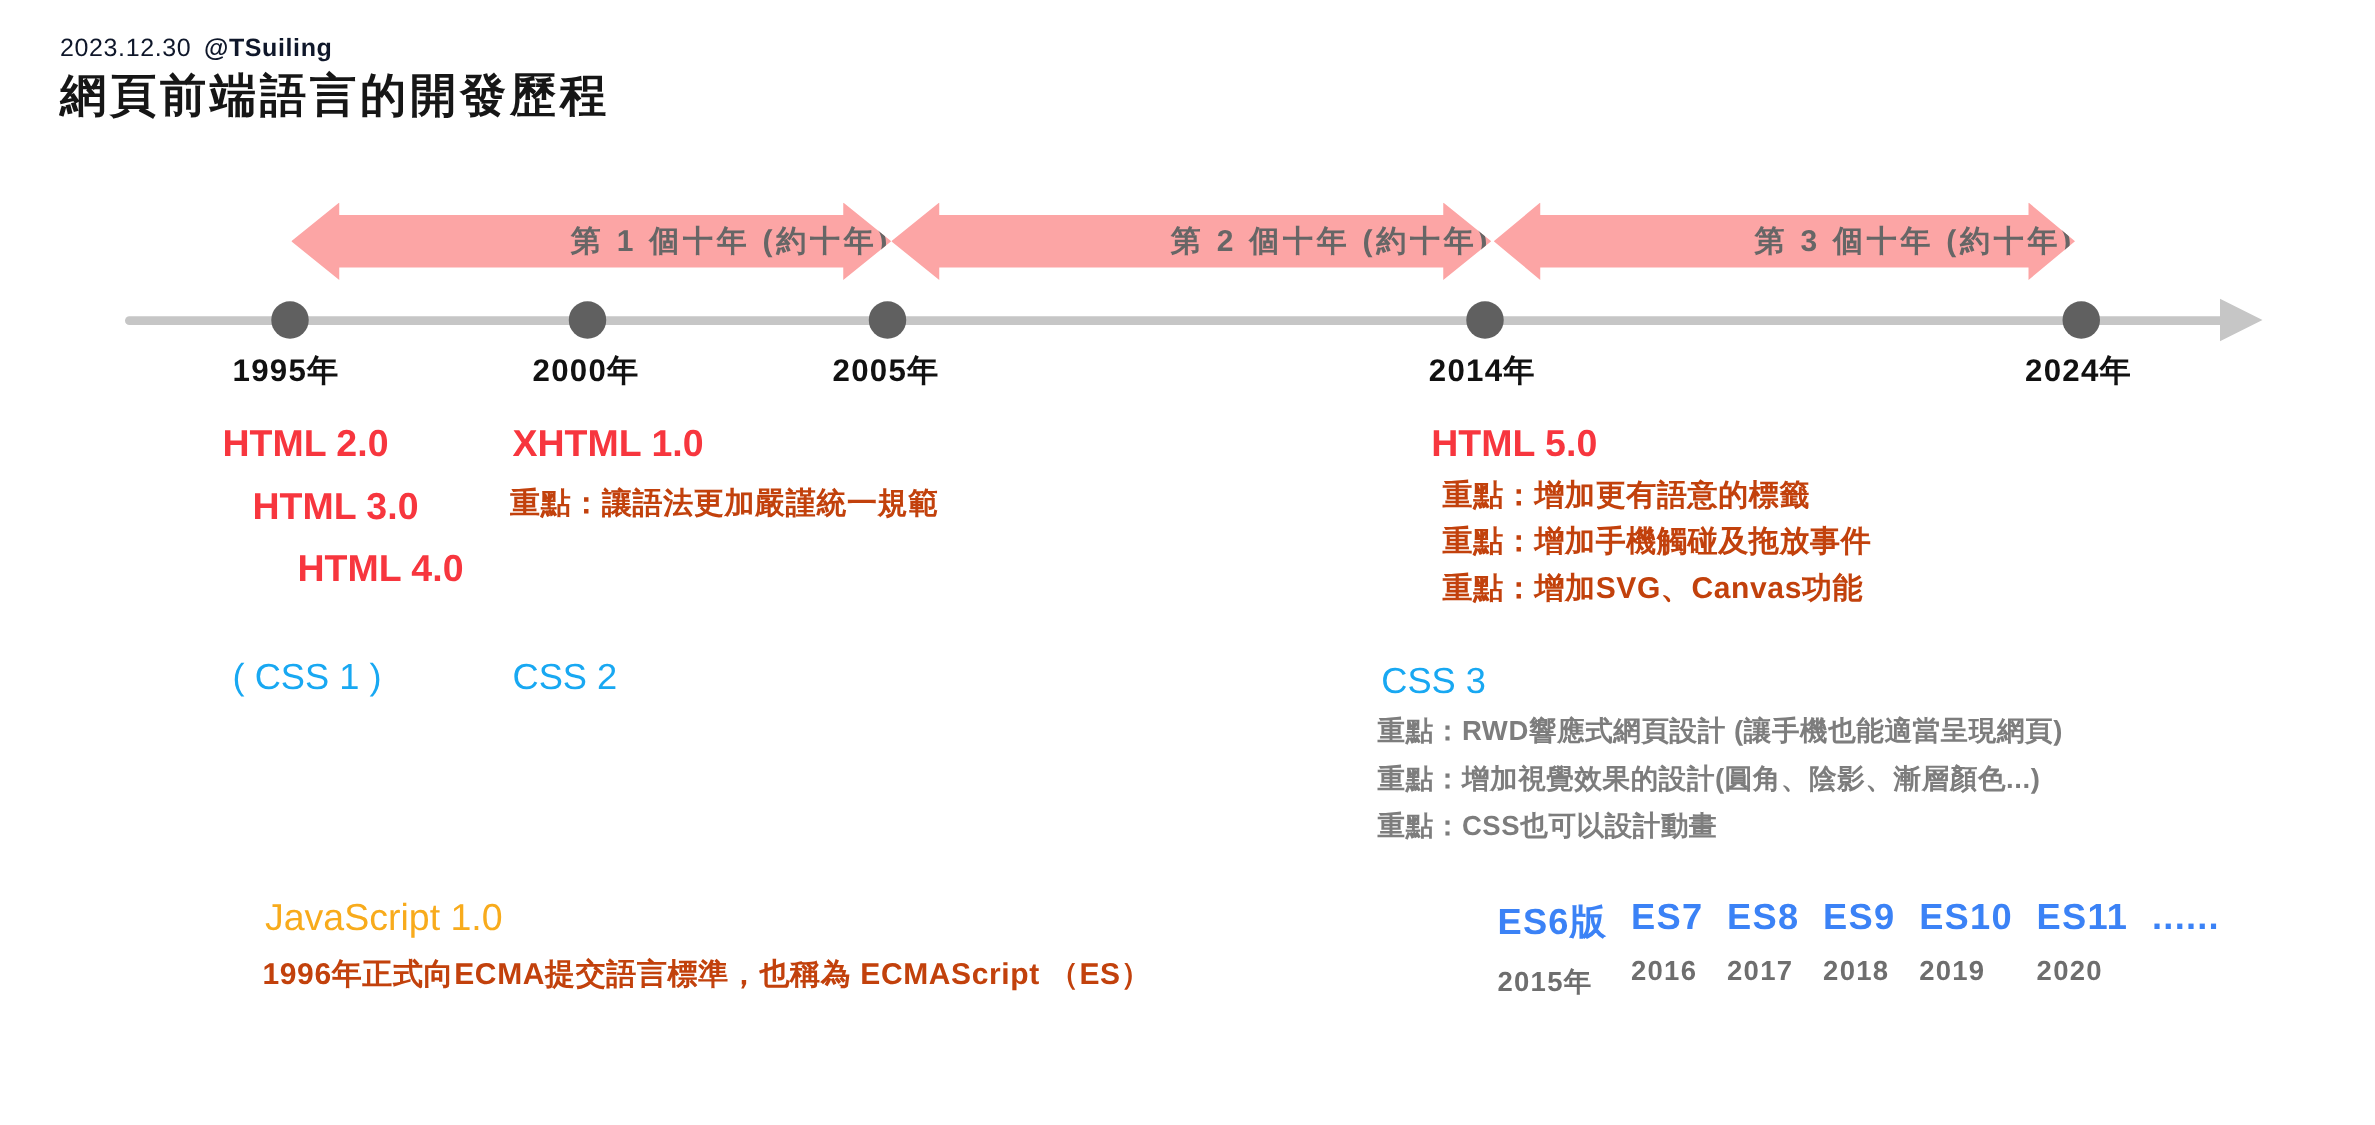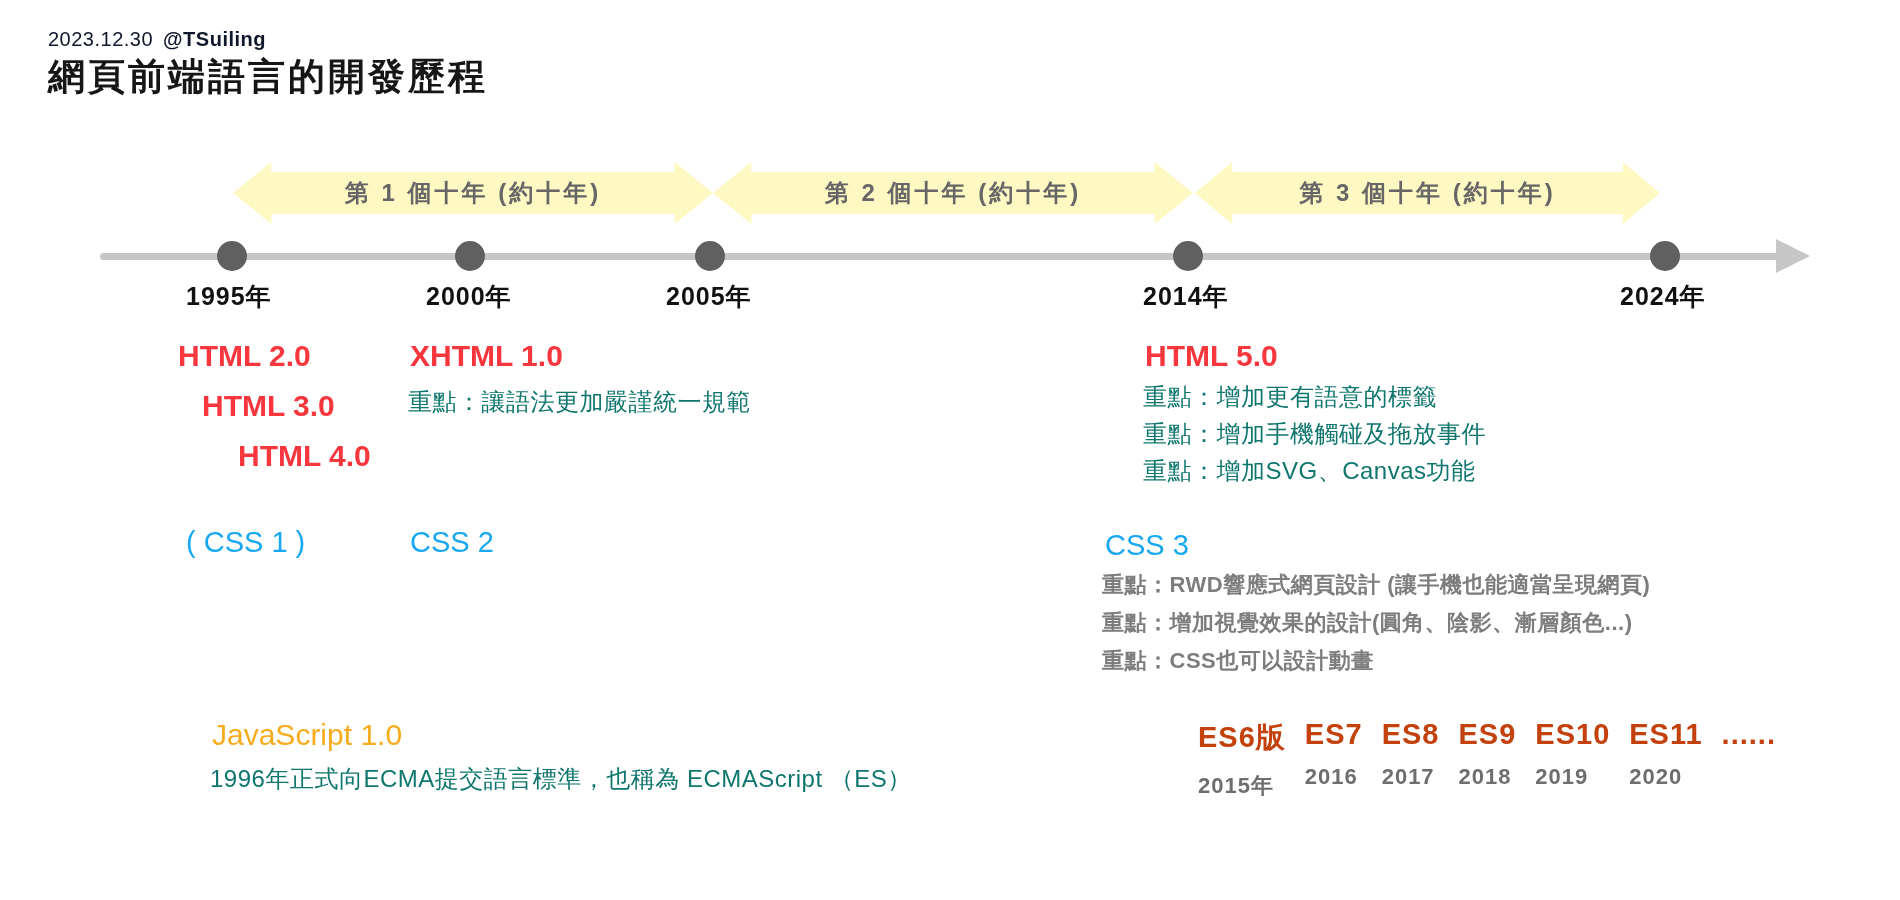--- a/index.html
+++ b/index.html
@@ -9,46 +9,46 @@
   }
   .abs{position:absolute;white-space:nowrap;}
 
   
   .date-line{left:48px;top:28px;font-size:20px;color:#0f172a;letter-spacing:.5px;}
   .date-line .handle{font-weight:700;margin-left:10px;}
   .page-title{left:48px;top:52px;font-size:37px;font-weight:800;color:#161616;letter-spacing:3px;}
 
   
   .d-arrow{
-    position:absolute;top:162px;height:62px;background:#fef9c3;
-    display:flex;align-items:center;justify-content:center;
+    position:absolute;top:162px;height:62px;background:#fca5a5;
+    display:flex;align-items:center;justify-content:flex-end;
     clip-path:polygon(0 50%,8% 0,8% 16%,92% 16%,92% 0,100% 50%,92% 100%,92% 84%,8% 84%,8% 100%);
   }
   .d-arrow .lbl{font-size:24px;font-weight:700;color:#666;letter-spacing:3px;}
 
   
   .tl-line{left:100px;top:253px;width:1682px;height:7px;background:#c6c6c6;border-radius:4px;}
   .tl-arrowhead{left:1776px;top:239px;width:0;height:0;
     border-left:34px solid #c6c6c6;border-top:17px solid transparent;border-bottom:17px solid transparent;}
   .tl-dot{position:absolute;top:241px;width:30px;height:30px;border-radius:50%;background:#606060;}
   .tl-year{font-size:25px;font-weight:700;color:#111;top:280px;letter-spacing:1px;}
 
   
   .red{color:#f7363e;font-weight:700;font-size:30px;}
   .blue{color:#18a8f2;font-weight:400;font-size:29px;}
   .orange{color:#f8ab1c;font-weight:400;font-size:30px;}
-  .note{color:#0f766e;font-weight:400;font-size:24px;letter-spacing:.5px;}
+  .note{color:#c2410c;font-weight:700;font-size:24px;letter-spacing:.5px;}
   .note-sm{color:#7d7d7d;font-weight:700;font-size:22px;letter-spacing:.5px;}
-  .note-list div{line-height:37px;}
+  .note-list div{line-height:37px;margin-left:11px;}
   .note-list-sm div{line-height:38px;}
 
   
   .es-row{left:1198px;top:718px;display:flex;gap:19px;}
   .es-col{display:flex;flex-direction:column;}
-  .es-label{font-size:29px;font-weight:700;color:#c2410c;letter-spacing:1px;}
+  .es-label{font-size:29px;font-weight:700;color:#3b82f6;letter-spacing:1px;}
   .es-year{font-size:22px;font-weight:700;color:#6e6e6e;margin-top:13px;letter-spacing:1px;}
 </style>
 </head>
 <body>
 
 <div class="canvas">
 
   <div class="abs date-line">
     <span>2023.12.30</span><span class="handle">@TSuiling</span>
   </div>

